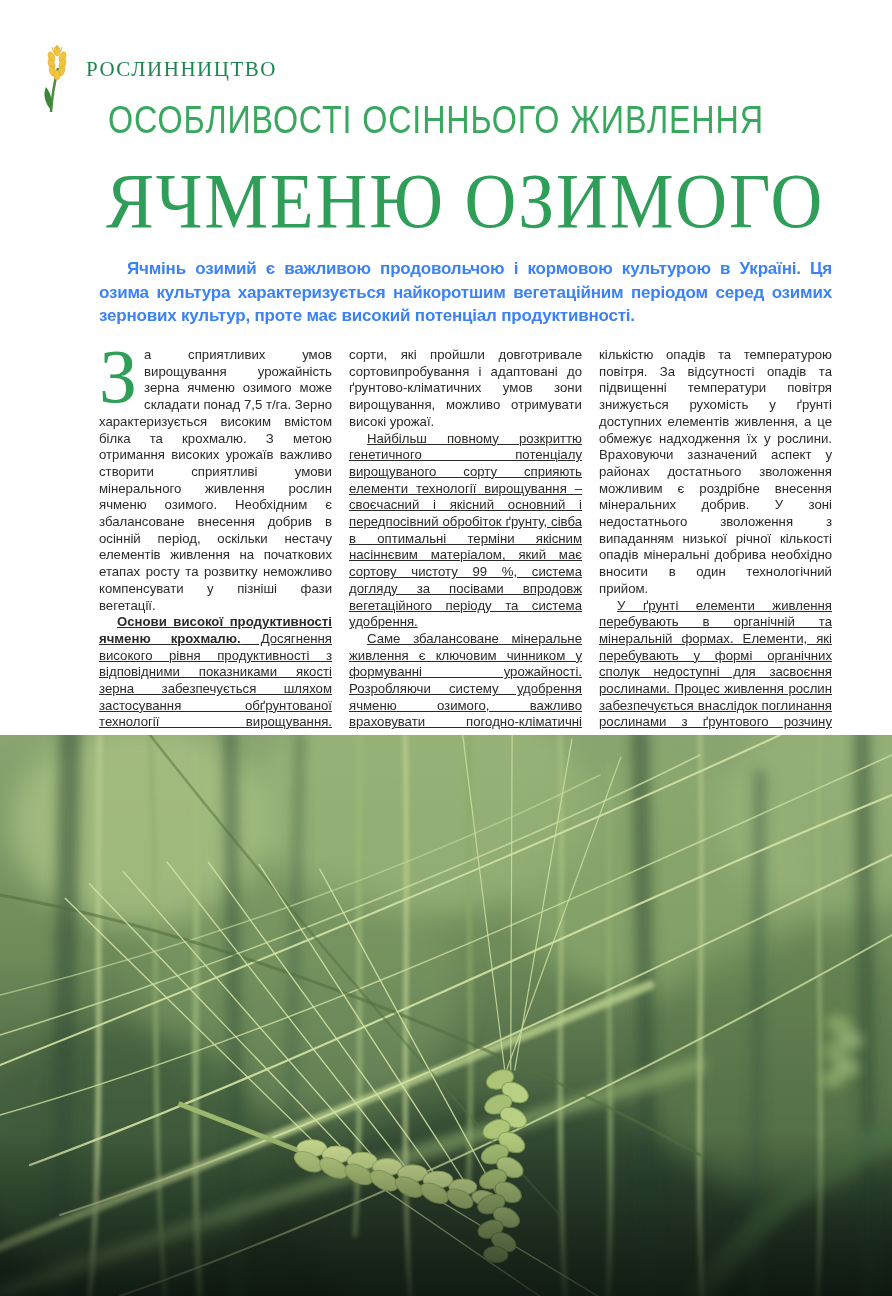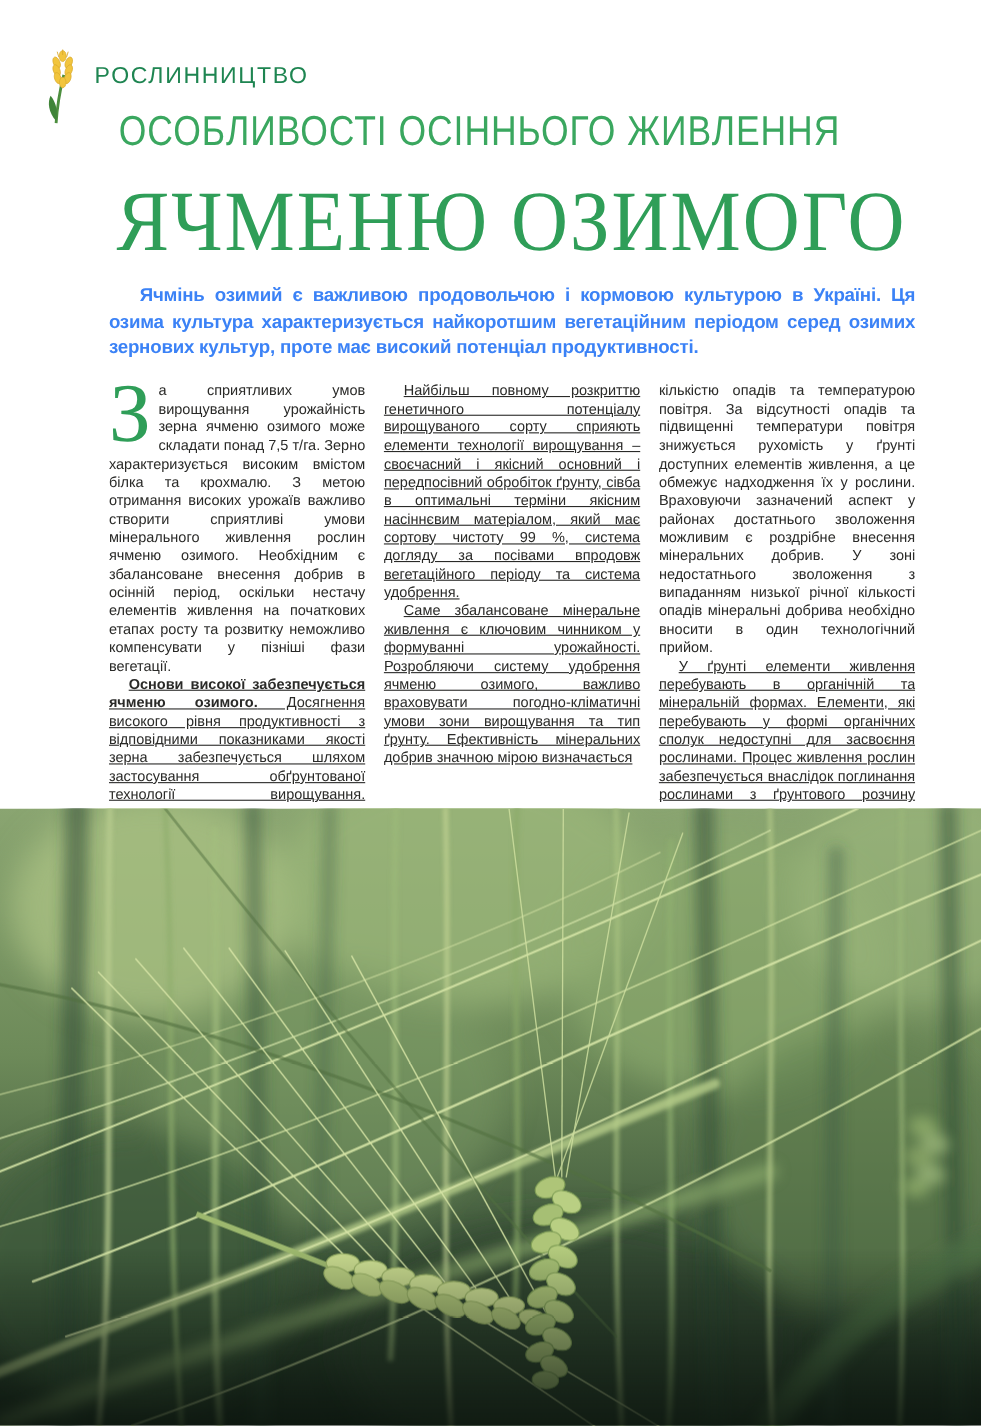--- a/index.html
+++ b/index.html
@@ -6,21 +6,21 @@
   .page{
     position:relative;width:892px;height:1296px;margin:0 auto;
     background:#ffffff;overflow:hidden;
     font-family:"Liberation Sans",sans-serif;color:#262626;
   }
   
   .header{position:absolute;left:36px;top:44px;display:flex;align-items:flex-start;}
   .logo{width:42px;height:70px;flex:0 0 auto;}
   .section-label{
     margin:13px 0 16px 8px;
-    font-family:Liberation Sans, sans-serif;
+    font-family:Liberation Serif, serif;
     font-size:21px;letter-spacing:1.5px;color:#1e8551;font-weight:400;
   }
   
   .kicker{
     position:absolute;left:108px;top:99px;
     font-size:38px;font-weight:400;color:#3aa75f;
     letter-spacing:1px;white-space:nowrap;
     transform:scaleX(0.85);transform-origin:left top;
   }
   .title{
@@ -84,24 +84,25 @@
   <div class="title">ЯЧМЕНЮ ОЗИМОГО</div>
 
   <div class="intro">Ячмінь озимий є важливою продовольчою і кормовою культурою в Україні. Ця озима культура характеризується найкоротшим вегетаційним періодом серед озимих зернових культур, проте має високий потенціал продуктивності.</div>
 
   <div class="cols">
     <div class="col">
       <p>
         <span class="dropcap">З</span><span>а сприятливих умов вирощування урожайність зерна ячменю озимого може складати понад 7,5 т/га. Зерно характеризується високим вмістом білка та крохмалю. З метою отримання високих урожаїв важливо створити сприятливі умови мінерального живлення рослин ячменю озимого. Необхідним є збалансоване внесення добрив в осінній період, оскільки нестачу елементів живлення на початкових етапах росту та розвитку неможливо компенсувати у пізніші фази вегетації.</span>
       </p>
       <p class="indent">
-        <b>Основи високої забезпечується ячменю озимого.</b><span> Досягнення високого рівня продуктивності з відповідними показниками якості зерна забезпечується шляхом застосування обґрунтованої технології вирощування. Першочергове значення має вибір сорту. Вирощуючи районовані</span>
+        <b>Основи високої продуктивності ячменю крохмалю.</b><span> Досягнення високого рівня продуктивності з відповідними показниками якості зерна забезпечується шляхом застосування обґрунтованої технології вирощування. Першочергове значення має вибір сорту. Вирощуючи районовані</span>
       </p>
     </div>
     <div class="col">
+      <p>сорти, які пройшли довготривале сортовипробування і адаптовані до ґрунтово-кліматичних умов зони вирощування, можливо отримувати високі урожаї.</p>
       <p class="indent">Найбільш повному розкриттю генетичного потенціалу вирощуваного сорту сприяють елементи технології вирощування – своєчасний і якісний основний і передпосівний обробіток ґрунту, сівба в оптимальні терміни якісним насіннєвим матеріалом, який має сортову чистоту 99 %, система догляду за посівами впродовж вегетаційного періоду та система удобрення.</p>
       <p class="indent">Саме збалансоване мінеральне живлення є ключовим чинником у формуванні урожайності. Розробляючи систему удобрення ячменю озимого, важливо враховувати погодно-кліматичні умови зони вирощування та тип ґрунту. Ефективність мінеральних добрив значною мірою визначається</p>
     </div>
     <div class="col">
       <p>кількістю опадів та температурою повітря. За відсутності опадів та підвищенні температури повітря знижується рухомість у ґрунті доступних елементів живлення, а це обмежує надходження їх у рослини. Враховуючи зазначений аспект у районах достатнього зволоження можливим є роздрібне внесення мінеральних добрив. У зоні недостатнього зволоження з випаданням низької річної кількості опадів мінеральні добрива необхідно вносити в один технологічний прийом.</p>
       <p class="indent">У ґрунті елементи живлення перебувають в органічній та мінеральній формах. Елементи, які перебувають у формі органічних сполук недоступні для засвоєння рослинами. Процес живлення рослин забезпечується внаслідок поглинання рослинами з ґрунтового розчину мінеральних доступних форм елементів живлення. Проте,</p>
     </div>
   </div>
 
   <div class="photo" role="img" aria-label="Close-up photo of green barley ears with long awns in a field">

